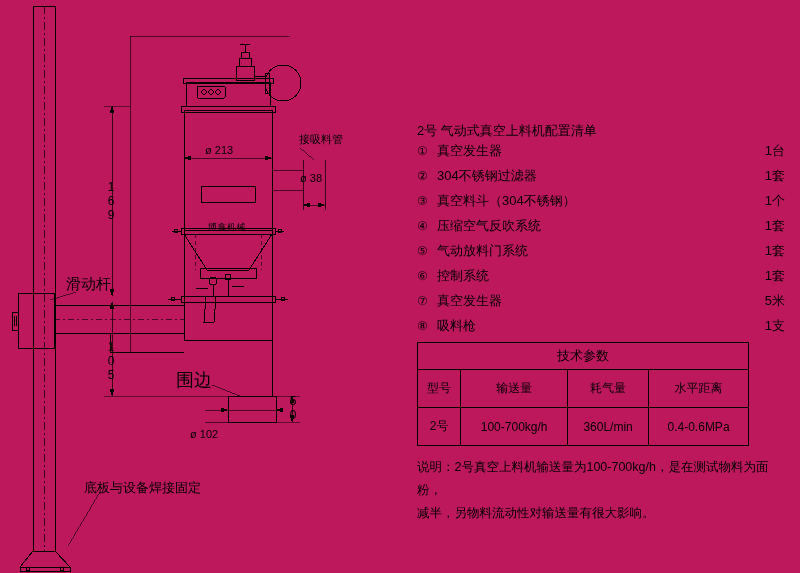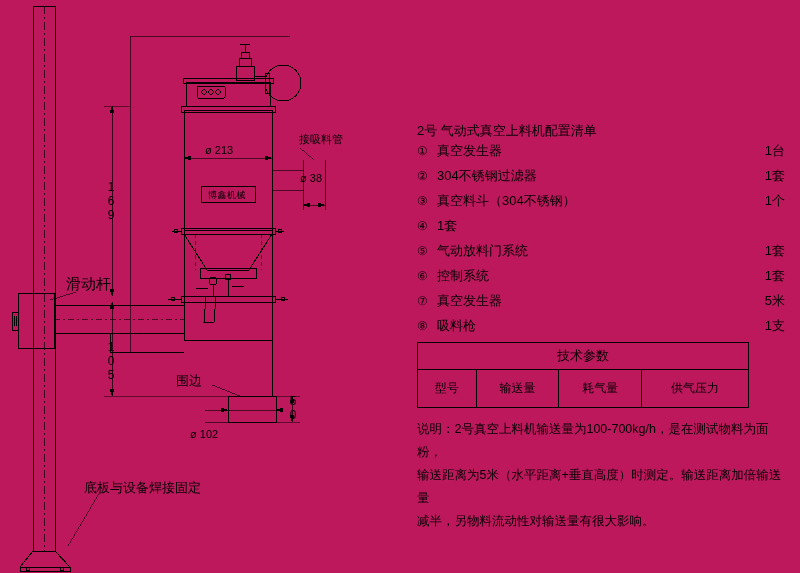--- a/index.html
+++ b/index.html
@@ -88,20 +88,21 @@
   #note {
     margin-top: 10px;
     font-size: 12.5px;
     line-height: 23px;
     width: 368px;
   }
   .brandbox {
     position: absolute;
     font-size: 8px;
     letter-spacing: 0.5px;
+    margin-top: 32px;
   }
 </style>
 </head>
 <body>
 
 <div id="page">
 
   <svg id="svg-layer" viewBox="0 0 800 573">
     <g stroke="#000" fill="none" stroke-width="1" shape-rendering="crispEdges">
 
@@ -232,21 +233,21 @@
   </svg>
 
   <div class="lbl" style="left:299px; top:133px;">接吸料管</div>
   <div class="lbl" style="left:205px; top:144px;">ø 213</div>
   <div class="lbl" style="left:300px; top:172px;">ø 38</div>
   <div class="lbl" style="left:190px; top:428px;">ø 102</div>
   <div class="lbl vert" style="left:104px; top:180px; font-size:12px;">169</div>
   <div class="lbl vert" style="left:104px; top:340px; font-size:12px;">105</div>
   <div class="lbl vert" style="left:286px; top:394px; font-size:12px;">50</div>
   <div class="lbl" style="left:66px; top:277px; font-size:15px;">滑动杆</div>
-  <div class="lbl" style="left:176px; top:374px; font-size:13px;">围边</div>
+  <div class="lbl" style="left:176px; top:374px; font-size:18px;">围边</div>
   <div class="lbl" style="left:84px; top:481px; font-size:13px;">底板与设备焊接固定</div>
   <div class="brandbox" style="left:208px; top:189px; font-size:9px;">博鑫机械</div>
 
   <div id="right-panel">
 
     <div id="config-title">2号 气动式真空上料机配置清单</div>
 
     <div>
       <div class="cfg-row">
         <span class="cfg-num">①</span>
@@ -258,20 +259,21 @@
         <span class="cfg-name">304不锈钢过滤器</span>
         <span class="cfg-qty">1套</span>
       </div>
       <div class="cfg-row">
         <span class="cfg-num">③</span>
         <span class="cfg-name">真空料斗（304不锈钢）</span>
         <span class="cfg-qty">1个</span>
       </div>
       <div class="cfg-row">
         <span class="cfg-num">④</span>
+        <span class="cfg-name">压缩空气反吹系统</span>
         <span class="cfg-qty">1套</span>
       </div>
       <div class="cfg-row">
         <span class="cfg-num">⑤</span>
         <span class="cfg-name">气动放料门系统</span>
         <span class="cfg-qty">1套</span>
       </div>
       <div class="cfg-row">
         <span class="cfg-num">⑥</span>
         <span class="cfg-name">控制系统</span>
@@ -291,25 +293,30 @@
 
     <table id="spec-table">
       <tbody>
           <tr>
         <td class="caption-cell" colspan="4">技术参数</td>
       </tr>
       <tr>
         <th>型号</th>
         <th>输送量</th>
         <th>耗气量</th>
-        <th>供气压力</th>
+        <th>水平距离</th>
+      </tr>
+      <tr>
+        <td>2号</td>
+        <td>100-700kg/h</td>
+        <td>360L/min</td>
+        <td>0.4-0.6MPa</td>
       </tr>
     </tbody>
       </table>
 
     <div id="note">
       <div>说明：2号真空上料机输送量为100-700kg/h，是在测试物料为面粉，</div>
-      <div>输送距离为5米（水平距离+垂直高度）时测定。输送距离加倍输送量</div>
       <div>减半，另物料流动性对输送量有很大影响。</div>
     </div>
 
   </div>
 </div>
 
 </body></html>

